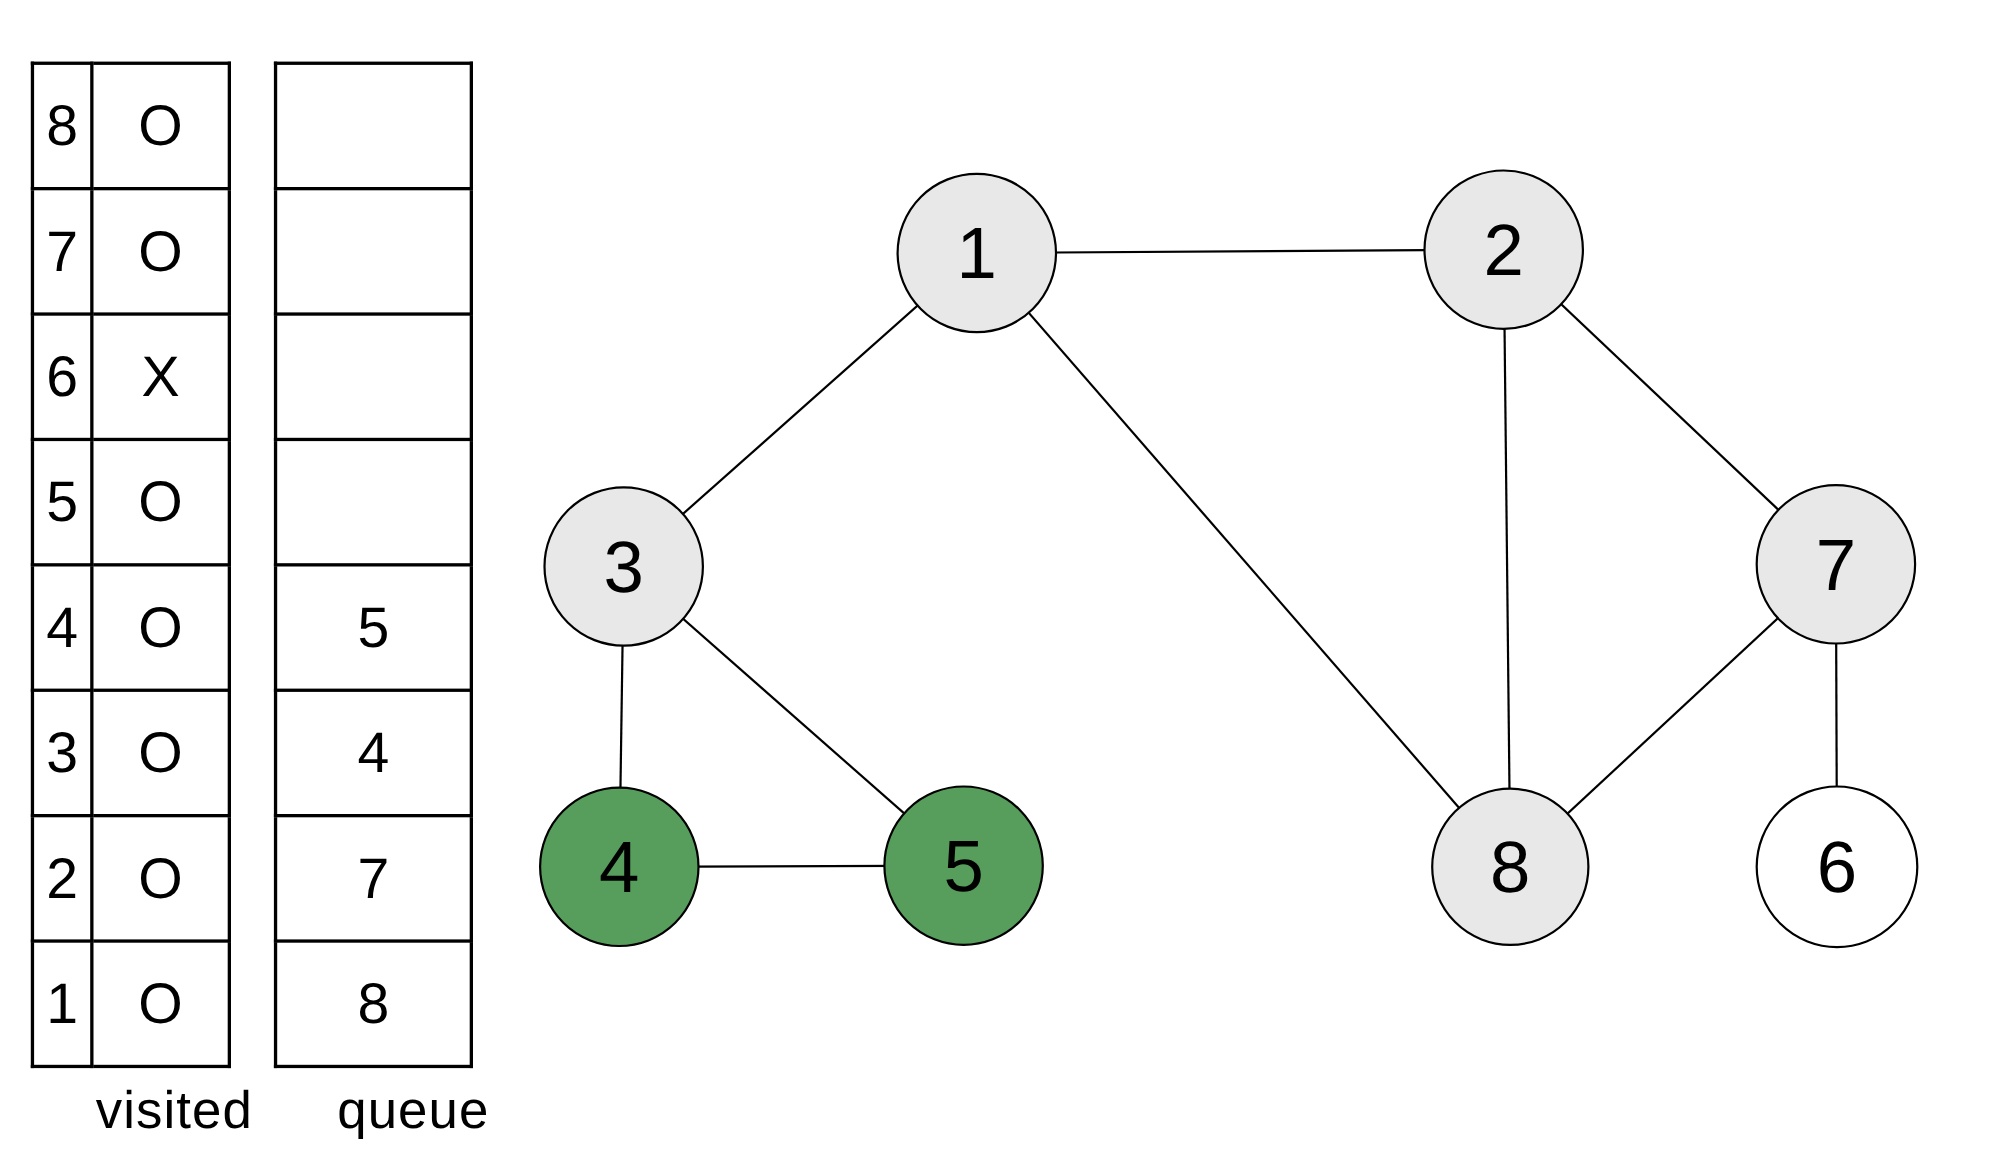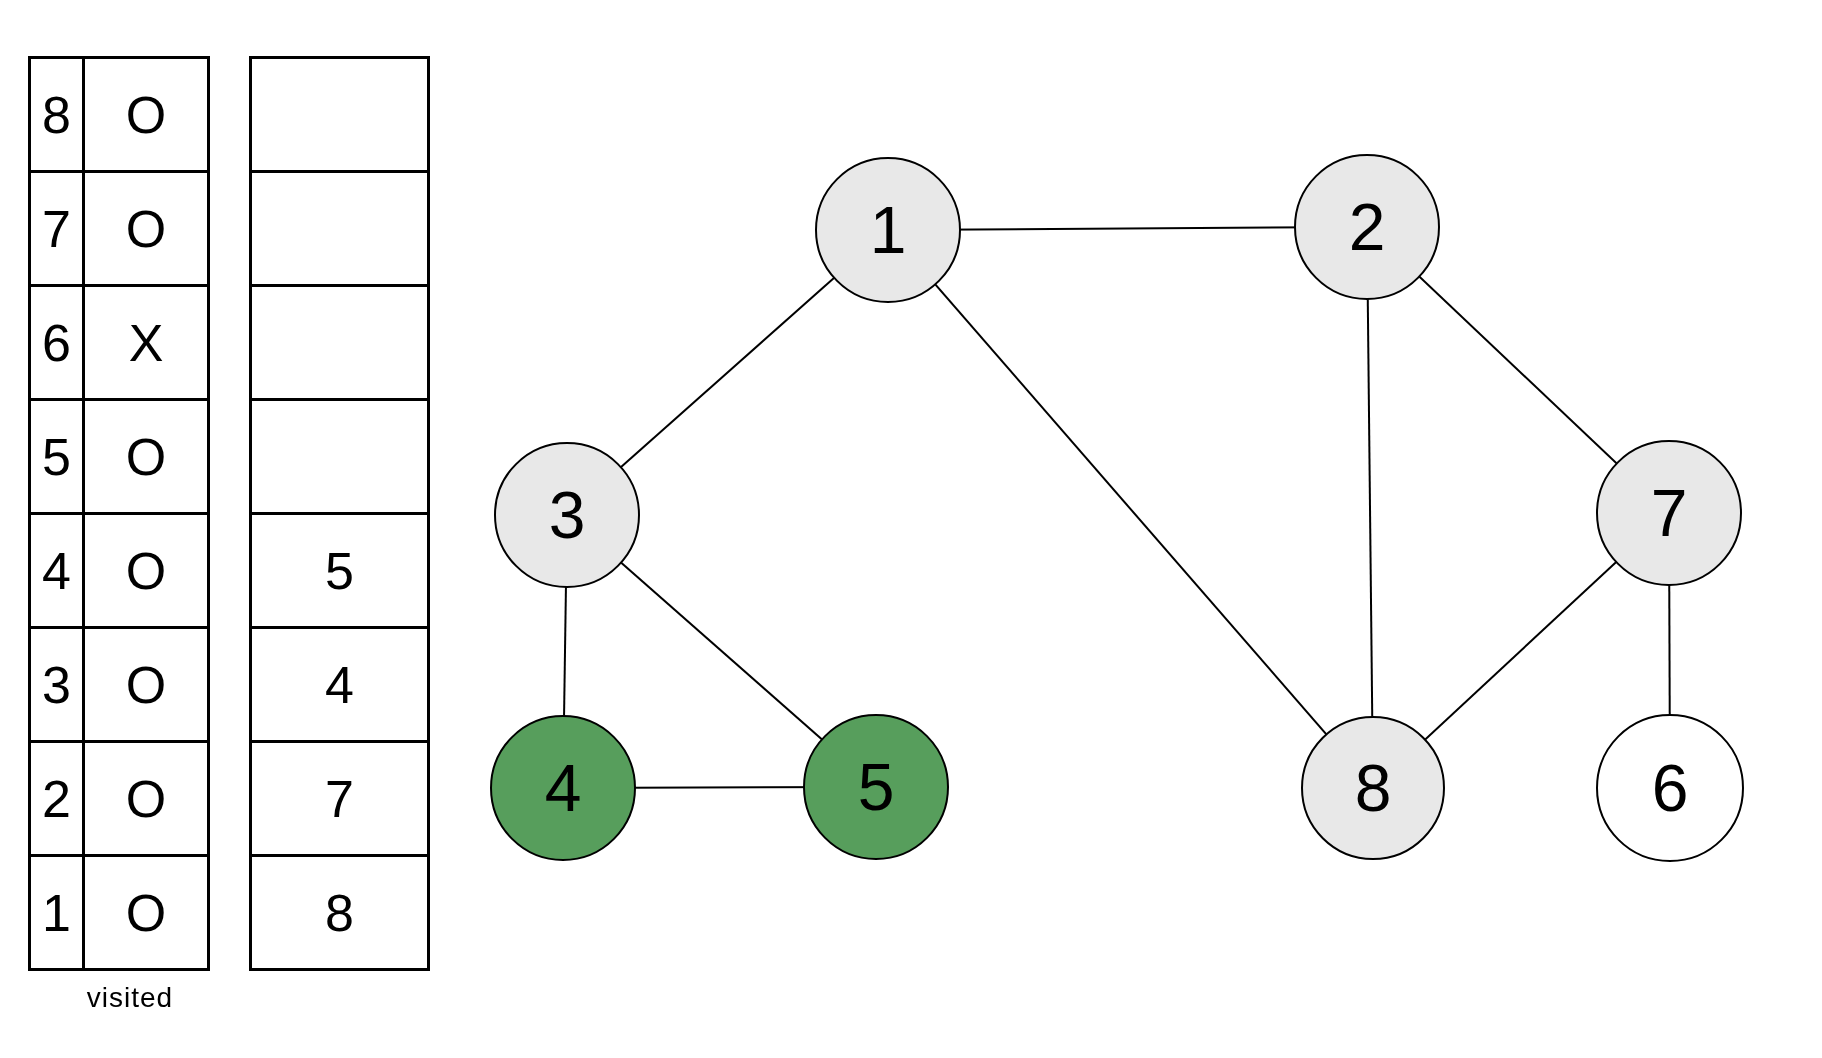--- a/index.html
+++ b/index.html
@@ -36,22 +36,22 @@
     height: 111px;
     line-height: 1;
   }
   #visited-table { left: 28px;  top: 56px; width: 179px; }
   #queue-table   { left: 249px; top: 56px; width: 178px; }
   td.green-val { color: var(--green-text, #57a05e); }
   .table-label {
     position: absolute;
     top: 982px;
     width: 200px;
-    text-align: center;
-    font-size: 28px;
+    text-align: right;
+    font-size: 48px;
     color: #000000;
     letter-spacing: 1px;
   }
   #visited-label { left: 30px; }
   #queue-label   { left: 245px; }
 </style>
 </head>
 <body>
 
 <div class="canvas">
@@ -173,14 +173,15 @@
           <td>7</td>
         </tr>
         <tr>
           <td>8</td>
         </tr>
       </tbody>
   </table>
 
   <div class="table-label" id="visited-label">visited</div>
 
+  <div class="table-label" id="queue-label">queue</div>
 
 </div>
 
 </body></html>

